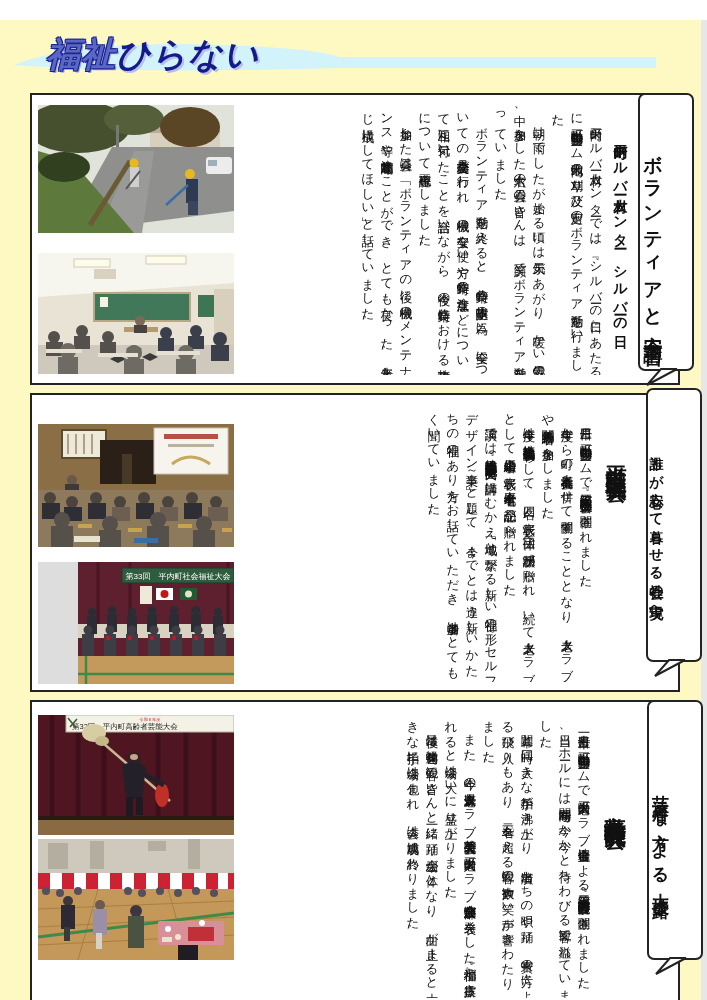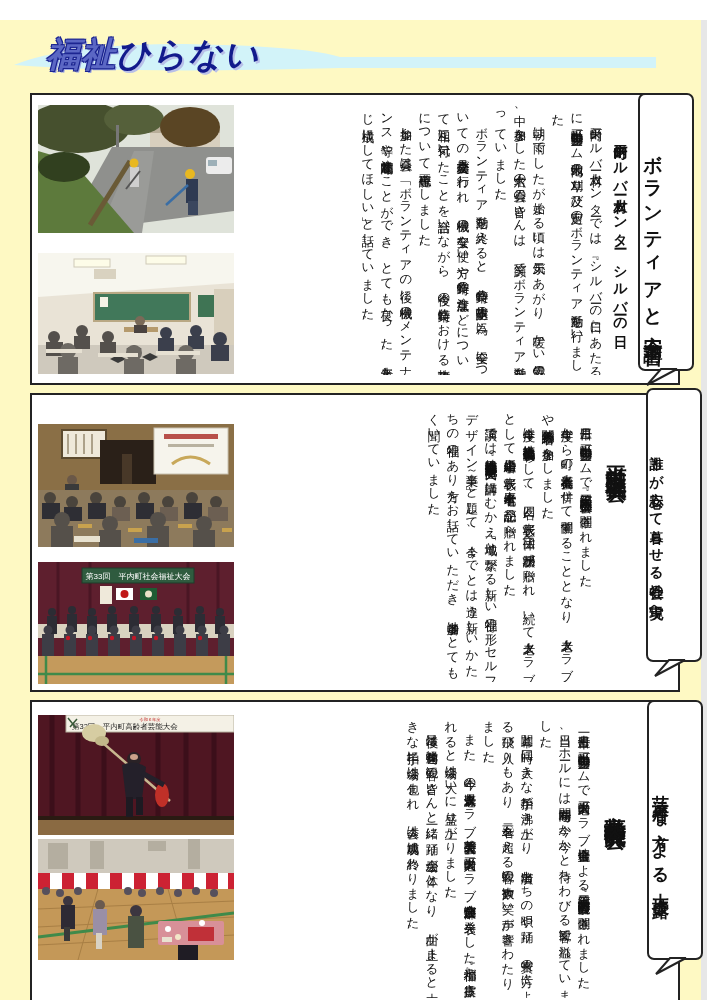--- a/index.html
+++ b/index.html
@@ -221,21 +221,21 @@
           <rect x="40" y="100" width="14" height="4"></rect>
             <rect x="90" y="104" width="14" height="4"></rect>
           <rect x="140" y="100" width="14" height="4"></rect>
             <rect x="184" y="104" width="10" height="4"></rect>
         </g>
         <rect x="36" y="112" width="26" height="6" fill="#e8e2d0"></rect>
         <rect x="96" y="114" width="24" height="5" fill="#3a6ea5"></rect>
       </svg>
     </div>
 
-    <div class="photo" style="top:167px; width:196px; height:122px;">
+    <div class="photo" style="top:167px; width:196px; height:122px;padding-left:40px;">
       <svg width="196" height="122" viewBox="0 0 196 122" preserveAspectRatio="none">
         <rect width="196" height="122" fill="#5e1f2e"></rect>
         <g stroke="#4a1624" stroke-width="3">
           <line x1="20" y1="0" x2="20" y2="62"></line>
             <line x1="52" y1="0" x2="52" y2="62"></line>
           <line x1="150" y1="0" x2="150" y2="62"></line>
             <line x1="180" y1="0" x2="180" y2="62"></line>
         </g>
         <rect x="44" y="6" width="112" height="15" fill="#2f5b3f" stroke="#1e3c2a"></rect>
         <text x="100" y="17" font-size="8" fill="#ffffff" text-anchor="middle">第33回　平内町社会福祉大会</text>

